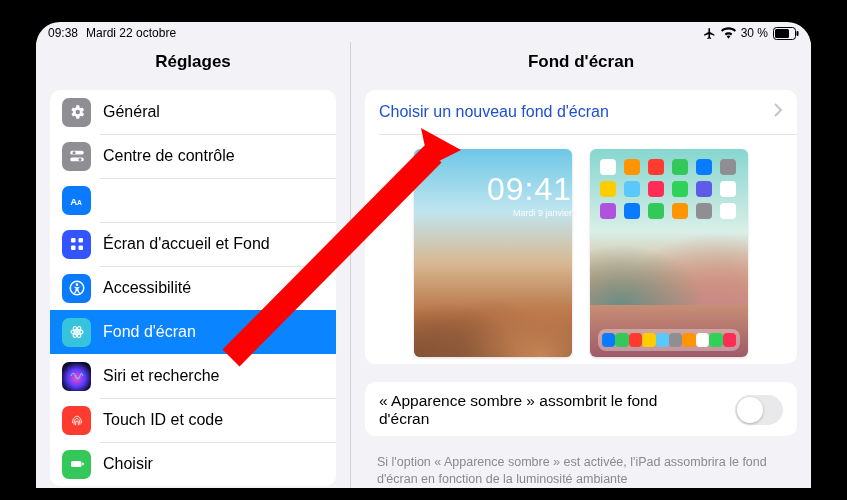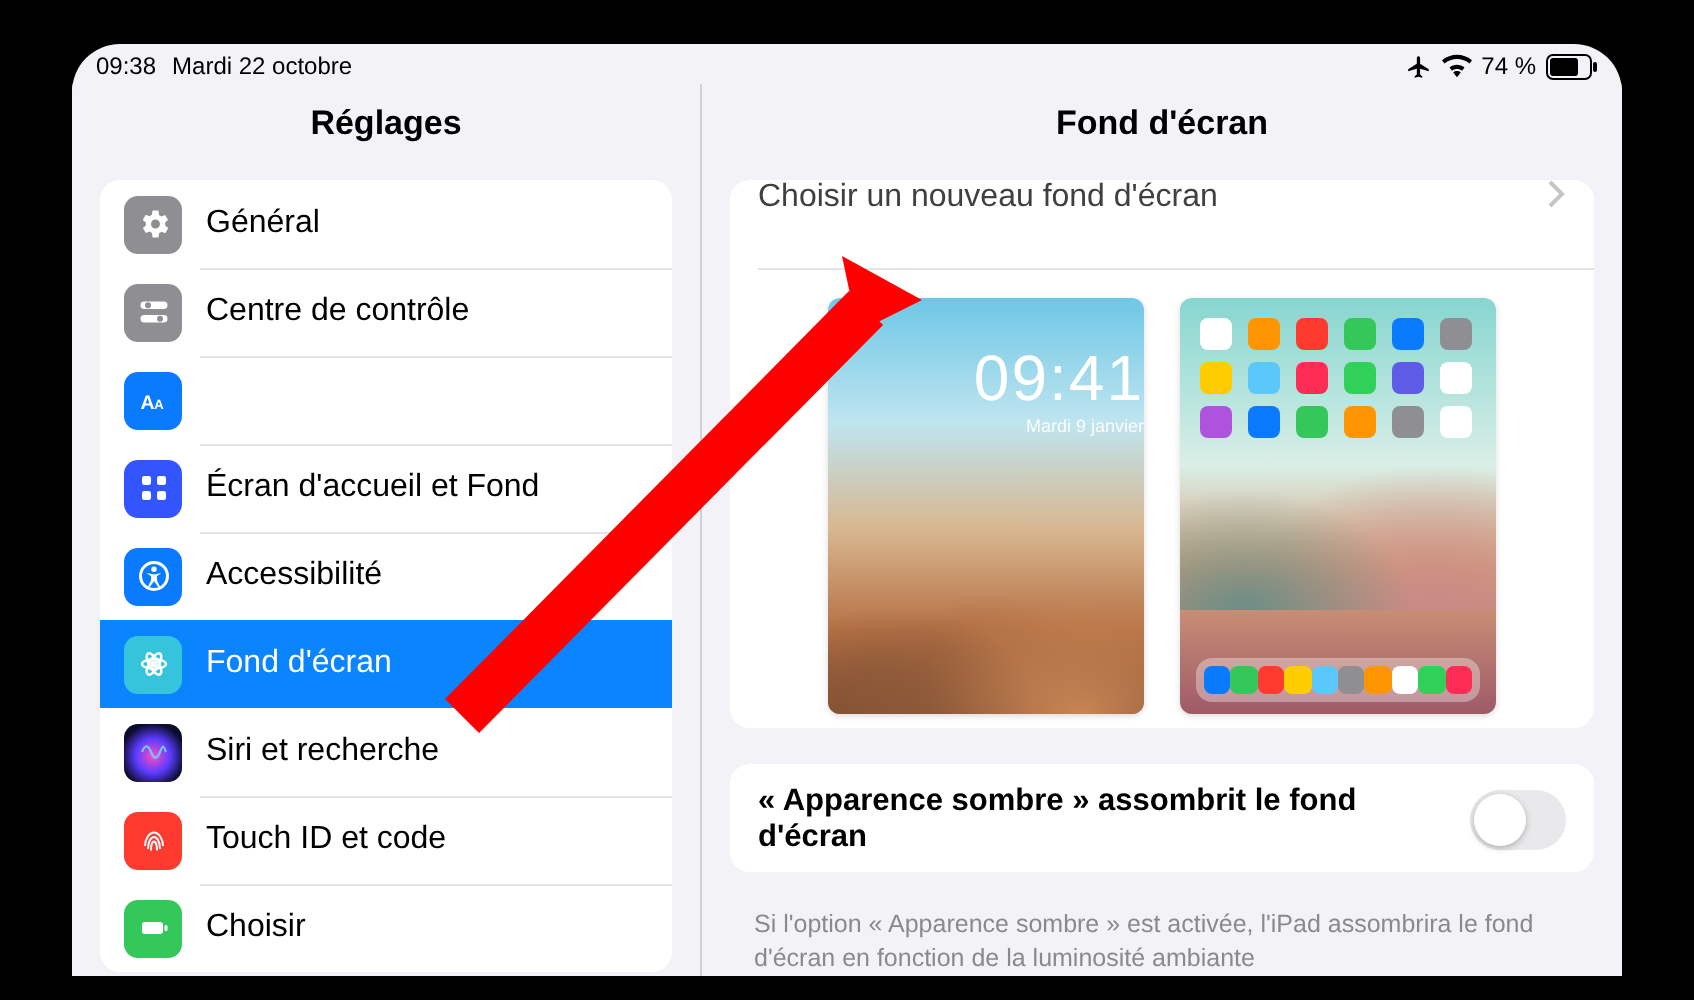--- a/index.html
+++ b/index.html
@@ -112,25 +112,25 @@
 
   
   .card {
     margin: 0 14px 18px 14px;
     background: #fff;
     border-radius: 10px;
     overflow: hidden;
   }
   .card-row {
     display: flex;
-    align-items: flex-start;
+    align-items: center;
     height: 44px;
     padding: 0 14px;
     font-size: 16px;
-    color: #404040;
+    color: #1d4ed8;
     cursor: pointer;
     position: relative;
   }
   .card-row .chev { margin-left: auto; color: #c5c5c8; }
   .divider { height:1px; background:#e3e3e8; margin-left:14px; }
 
   .wall-previews {
     display: flex;
     gap: 18px;
     padding: 14px;
@@ -230,21 +230,21 @@
         <span>
           <svg width="13" height="13" viewBox="0 0 24 24" fill="#000">
               <path d="M21 16v-2l-8-5V3.5a1.5 1.5 0 0 0-3 0V9l-8 5v2l8-2.5V19l-2 1.5V22l3.5-1 3.5 1v-1.5L13 19v-5.5l8 2.5z"></path>
             </svg>
         </span>
         <span>
           <svg width="15" height="12" viewBox="0 0 24 18" fill="#000">
               <path d="M12 18l3-3.9c-1.7-1.5-4.3-1.5-6 0L12 18zm-6-7.8l2 2.6c2.3-2 5.7-2 8 0l2-2.6c-3.4-3-8.6-3-12 0zM0 4.4l2 2.6c5.6-4.9 14.4-4.9 20 0l2-2.6C17 -1.5 7 -1.5 0 4.4z"></path>
             </svg>
         </span>
-        <span>74 %</span>
+        <span>30 %</span>
         <span>
           <svg width="26" height="13" viewBox="0 0 26 13">
               <rect x="0.5" y="0.5" width="22" height="12" rx="3" fill="none" stroke="#000" stroke-width="1"></rect>
               <rect x="2" y="2" width="14" height="9" rx="1.5" fill="#000"></rect>
               <rect x="23.5" y="4" width="2" height="5" rx="1" fill="#000"></rect>
             </svg>
         </span>
       </div>
     </div>
 
@@ -409,21 +409,21 @@
                   <div style="background: rgb(255, 255, 255);"></div>
                   <div style="background: rgb(48, 209, 88);"></div>
                   <div style="background: rgb(255, 45, 85);"></div>
                 </div>
             </div>
           </div>
         </div>
 
         <div class="card">
           <div class="toggle-row">
-            <span style="max-width:320px;font-weight:bold;">« Apparence sombre » assombrit le fond d'écran</span>
+            <span style="max-width:320px;">« Apparence sombre » assombrit le fond d'écran</span>
             <div class="switch"></div>
           </div>
         </div>
 
         <div class="footer-note">Si l'option « Apparence sombre » est activée, l'iPad assombrira le fond d'écran en fonction de la luminosité ambiante</div>
       </div>
     </div>
 
     <svg class="arrow-annot" width="250" height="260" viewBox="0 0 250 260">
       <defs>

